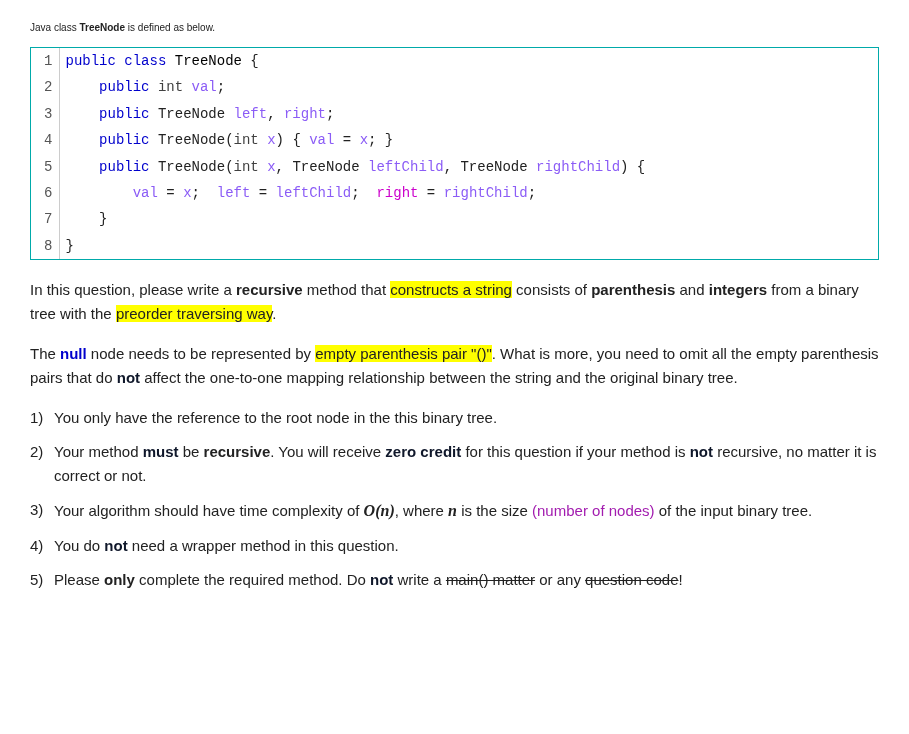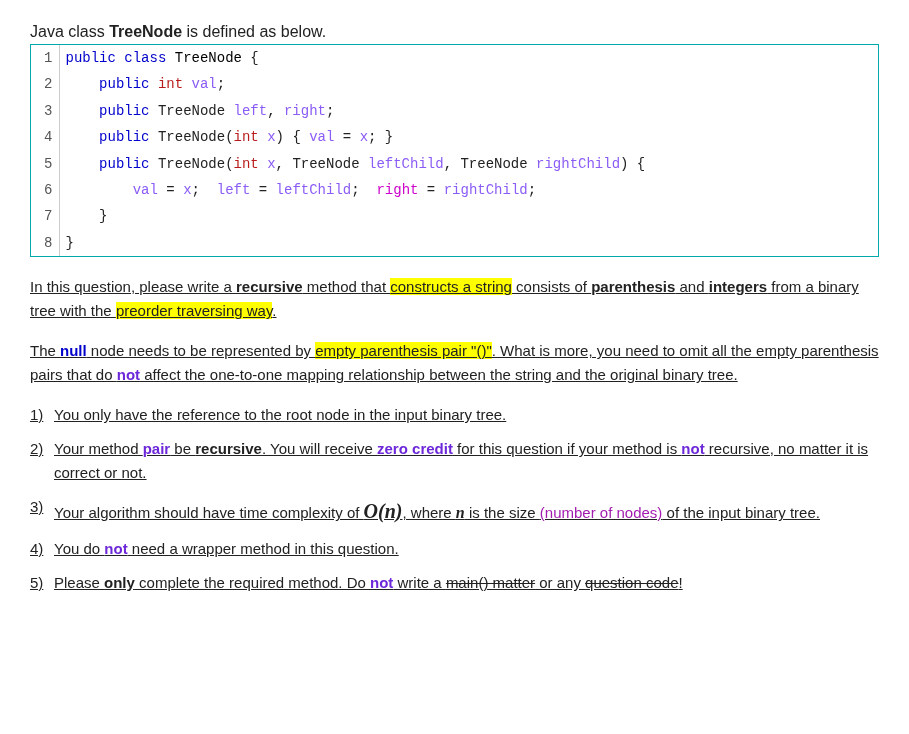--- a/index.html
+++ b/index.html
@@ -5,21 +5,22 @@
     * { box-sizing: border-box; margin: 0; padding: 0; }
     body {
       font-family: Arial, sans-serif;
       font-size: 15px;
       color: #222;
       background: #fff;
       padding: 20px 30px;
       max-width: 909px;
     }
     .intro-text {
-      font-size: 16px;
+      margin-bottom: 12px;
+      font-size: 10px;
       line-height: 1.5;
     }
     .code-block {
       border: 1.5px solid #00aaaa;
       margin-bottom: 18px;
       font-family: 'Courier New', monospace;
       font-size: 14px;
     }
     .code-table {
       width: 100%;
@@ -37,32 +38,31 @@
       border-right: 1px solid #ccc;
       padding-right: 8px;
       user-select: none;
     }
     .code-line {
       padding-left: 10px;
       white-space: pre;
       margin-top: 12px;
     }
     .kw { color: #0000cc; font-weight: normal; }
-    .type { color: #b91c1c; }
+    .type { color: #404040; }
     .var { color: #8b5cf6; }
 
     .section {
       margin-bottom: 16px;
       line-height: 1.6;
-      text-decoration: underline;
     }
     .highlight-yellow {
       background-color: #ffff00;
     }
-    .red-bold { color: #6d28d9; font-weight: bold; }
+    .red-bold { color: #0f172a; font-weight: bold; }
     .orange { color: #a21caf; }
     .blue-bold { color: #0000cc; font-weight: bold; margin-top: 24px; }
     .strikethrough { text-decoration: line-through; }
     .list-item {
       display: flex;
       margin-bottom: 10px;
       line-height: 1.6;
     }
     .list-num {
       min-width: 24px;
@@ -129,31 +129,31 @@
 </p>
 
 <p class="section">
   The <span class="blue-bold">null</span> node needs to be represented by <span class="highlight-yellow">empty parenthesis pair "()"</span>.  What is more, you need to omit all the empty parenthesis pairs that do <span class="red-bold">not</span> affect the one-to-one mapping relationship between the string and the original binary tree.
 </p>
 
 <div class="section">
 
   <div class="list-item">
     <span class="list-num">1)</span>
-    <span class="list-content">You only have the reference to the root node in the input binary tree.</span>
+    <span class="list-content">You only have the reference to the root node in the this binary tree.</span>
   </div>
 
   <div class="list-item">
     <span class="list-num">2)</span>
-    <span class="list-content">Your method <span class="red-bold">pair</span> be <strong>recursive</strong>.  You will receive <span class="red-bold">zero credit</span> for this question if your method is <span class="red-bold">not</span> recursive, no matter it is correct or not.</span>
+    <span class="list-content">Your method <span class="red-bold">must</span> be <strong>recursive</strong>.  You will receive <span class="red-bold">zero credit</span> for this question if your method is <span class="red-bold">not</span> recursive, no matter it is correct or not.</span>
   </div>
 
   <div class="list-item">
     <span class="list-num">3)</span>
-    <span class="list-content">Your algorithm should have time complexity of <span style="font-style:italic;font-family:'Times New Roman',serif;font-weight:bold;font-size:20px;">O(n)</span>, where <span style="font-style:italic;font-family:'Times New Roman',serif;font-weight:bold;font-size:16px;">n</span> is the size <span class="orange">(number of nodes)</span> of the input binary tree.</span>
+    <span class="list-content">Your algorithm should have time complexity of <span style="font-style:italic;font-family:'Times New Roman',serif;font-weight:bold;font-size:16px;">O(n)</span>, where <span style="font-style:italic;font-family:'Times New Roman',serif;font-weight:bold;font-size:16px;">n</span> is the size <span class="orange">(number of nodes)</span> of the input binary tree.</span>
   </div>
 
   <div class="list-item">
     <span class="list-num">4)</span>
     <span class="list-content">You do <span class="red-bold">not</span> need a wrapper method in this question.</span>
   </div>
 
   <div class="list-item">
     <span class="list-num">5)</span>
     <span class="list-content">Please <strong>only</strong> complete the required method.  Do <span class="red-bold">not</span> write a <span class="strikethrough">main() matter</span> or any <span class="strikethrough">question code</span>!</span>

